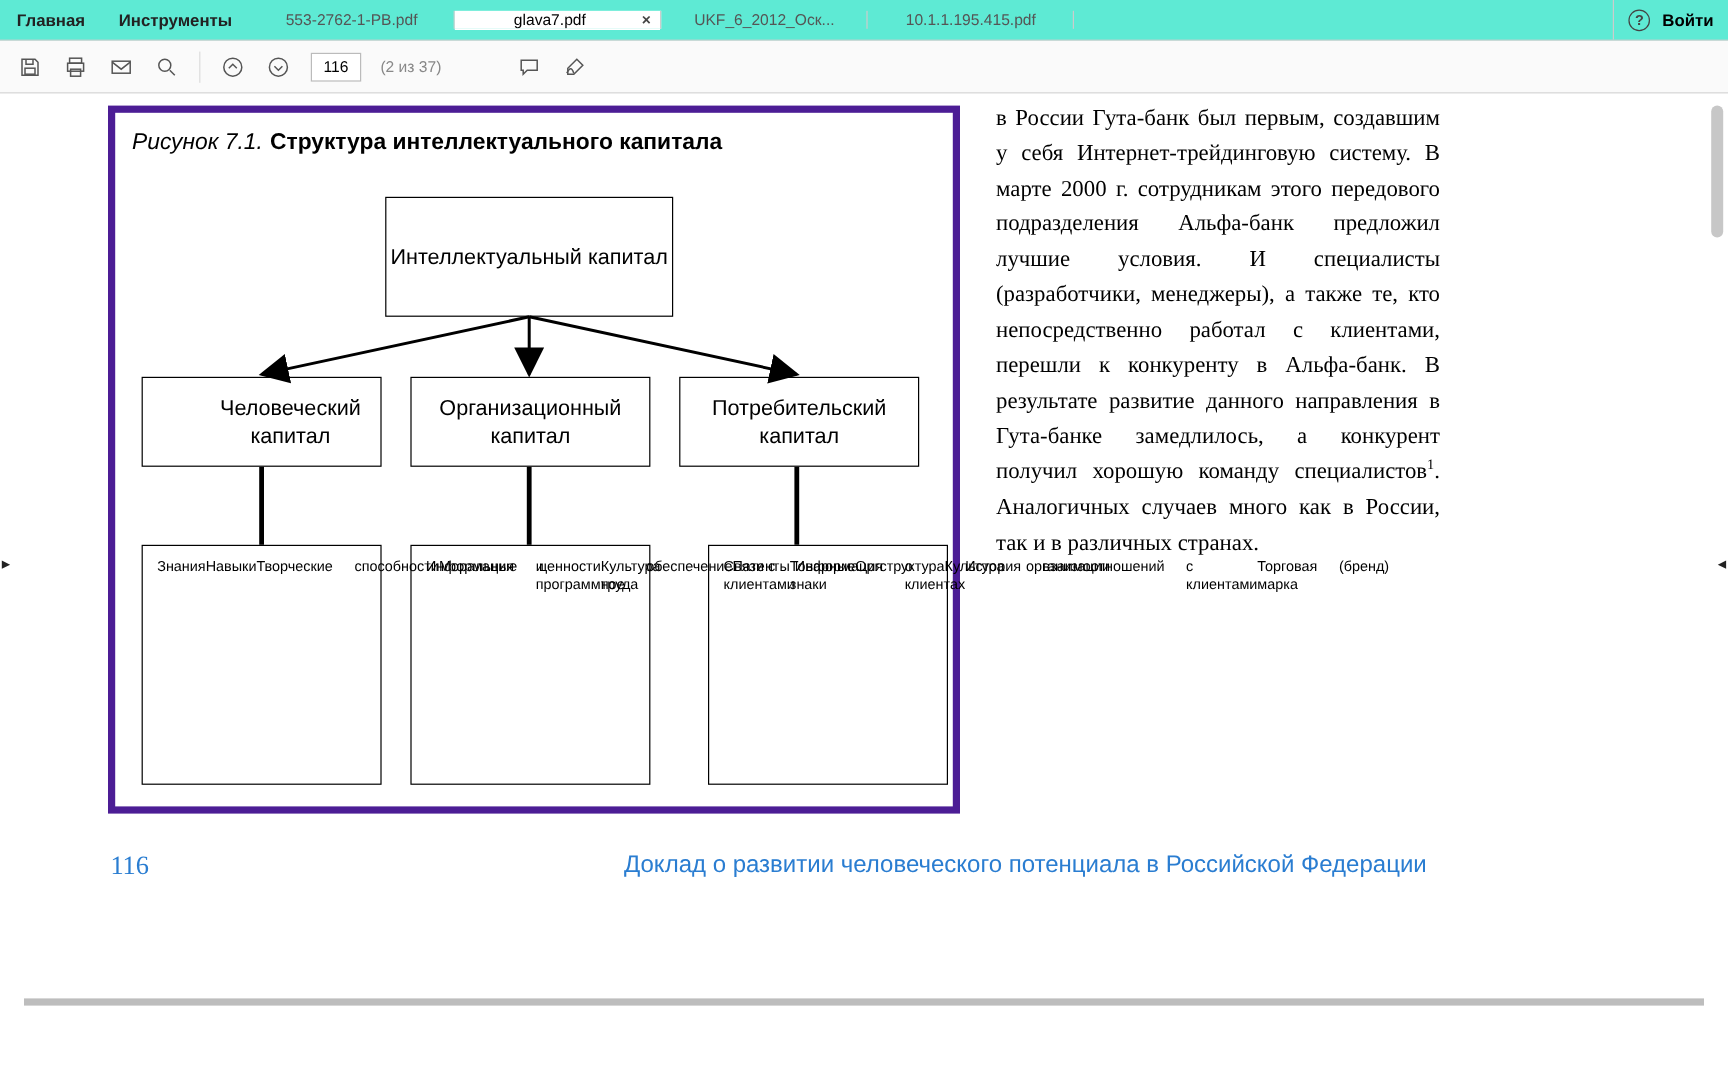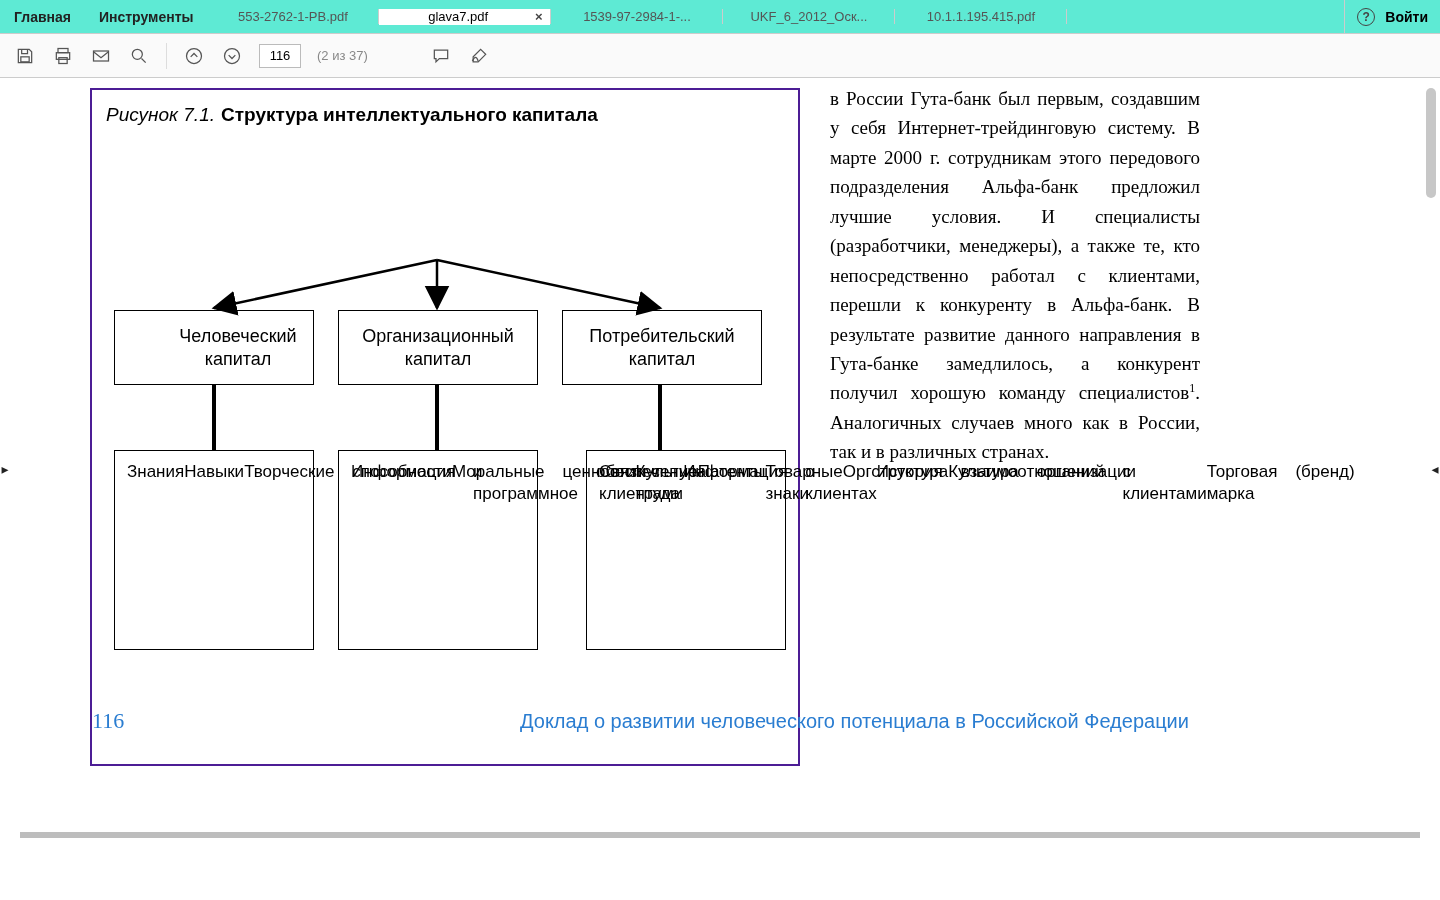--- a/index.html
+++ b/index.html
@@ -31,27 +31,27 @@
   .viewer { position:absolute; top:78px; bottom:0; left:0; right:0; background:#fff; }
   .page-shadow { position:absolute; left:20px; right:20px; bottom:62px; height:6px; background:#bdbdbd; }
   .edge-toggle { position:absolute; top:380px; width:10px; height:22px; color:#222; display:flex; align-items:center; justify-content:center; font-size:14px; cursor:pointer; }
   .edge-toggle.left { left:0; }
   .edge-toggle.right { right:0; }
   .vscroll { position:absolute; top:10px; right:4px; width:10px; height:110px; background:#c7c7c7; border-radius:5px; }
 
   
   .page { position:absolute; left:30px; top:0; width:1340px; }
 
-  .figure { position:absolute; left:60px; top:10px; width:710px; height:678px; border:2px solid #4c1d95; }
+  .figure { position:absolute; left:60px; top:10px; width:710px; height:590px; border:6px solid #4c1d95; }
   .figcaption { position:absolute; left:14px; top:14px; font-size:19px; display:flex; gap:6px; }
   .figcaption .num { font-style:italic; }
   .figcaption .title { font-weight:bold; }
 
   .dbox { position:absolute; border:1px solid #000; display:flex; align-items:center; justify-content:center; text-align:center; font-size:18px; line-height:1.25; }
-  .dbox.list { align-items:flex-start; justify-content:flex-start; text-align:left; padding:10px 10px 10px 12px; font-size:17px; line-height:1.28; }
+  .dbox.list { align-items:flex-start; justify-content:flex-start; text-align:left; padding:10px 10px 10px 12px; font-size:12px; line-height:1.28; }
   .dbox.list div.indent { padding-left:18px; }
 
   .arrows { position:absolute; left:0; top:0; width:710px; height:590px; pointer-events:none; }
 
   .bodytext { position:absolute; left:800px; top:6px; width:370px; font-family: Georgia, 'Times New Roman', serif; font-size:19px; line-height:1.55; text-align:justify; }
   .bodytext p { margin:0; }
   .bodytext p.paraindent { text-indent:24px; }
   .sup { font-size:12px; vertical-align:super; }
 
   .pagenum { position:absolute; left:62px; top:630px; color:#2a7dd1; font-family:Georgia,'Times New Roman',serif; font-size:22px; }
@@ -65,23 +65,20 @@
   <div class="menu-btn">Инструменты</div>
   <div class="tabstrip">
       <div class="tab">
         <span class="label">553-2762-1-PB.pdf</span>
       </div>
       <div class="tab active">
         <span class="label">glava7.pdf</span>
         <span class="close">×</span>
       </div>
       <div class="tab">
-        <span class="label">1539-97-2984-1-...</span>
-      </div>
-      <div class="tab">
         <span class="label">UKF_6_2012_Оск...</span>
       </div>
       <div class="tab">
         <span class="label">10.1.1.195.415.pdf</span>
       </div>
     </div>
   <div class="right">
     <div class="help-icon">?</div>
     <div class="login">Войти</div>
   </div>
@@ -150,20 +147,21 @@
   <div class="page-shadow"></div>
 
   <div class="page">
 
     <div class="figure">
       <div class="figcaption">
         <span class="num">Рисунок 7.1.</span>
         <span class="title">Структура интеллектуального капитала</span>
       </div>
 
+      <div class="dbox" style="left:225px; top:70px; width:240px; height:100px;">Интеллектуальный капитал</div>
 
       <div class="dbox" style="left:22px;  top:220px; width:200px; height:75px;padding-left:48px;">Человеческий капитал</div>
       <div class="dbox" style="left:246px; top:220px; width:200px; height:75px;">Организационный капитал</div>
       <div class="dbox" style="left:470px; top:220px; width:200px; height:75px;">Потребительский капитал</div>
 
       <div class="dbox list" id="list0" style="left:22px;  top:360px; width:200px; height:200px;">
           <div>Знания</div>
           <div>Навыки</div>
           <div>Творческие</div>
           <div class="indent">способности</div>

